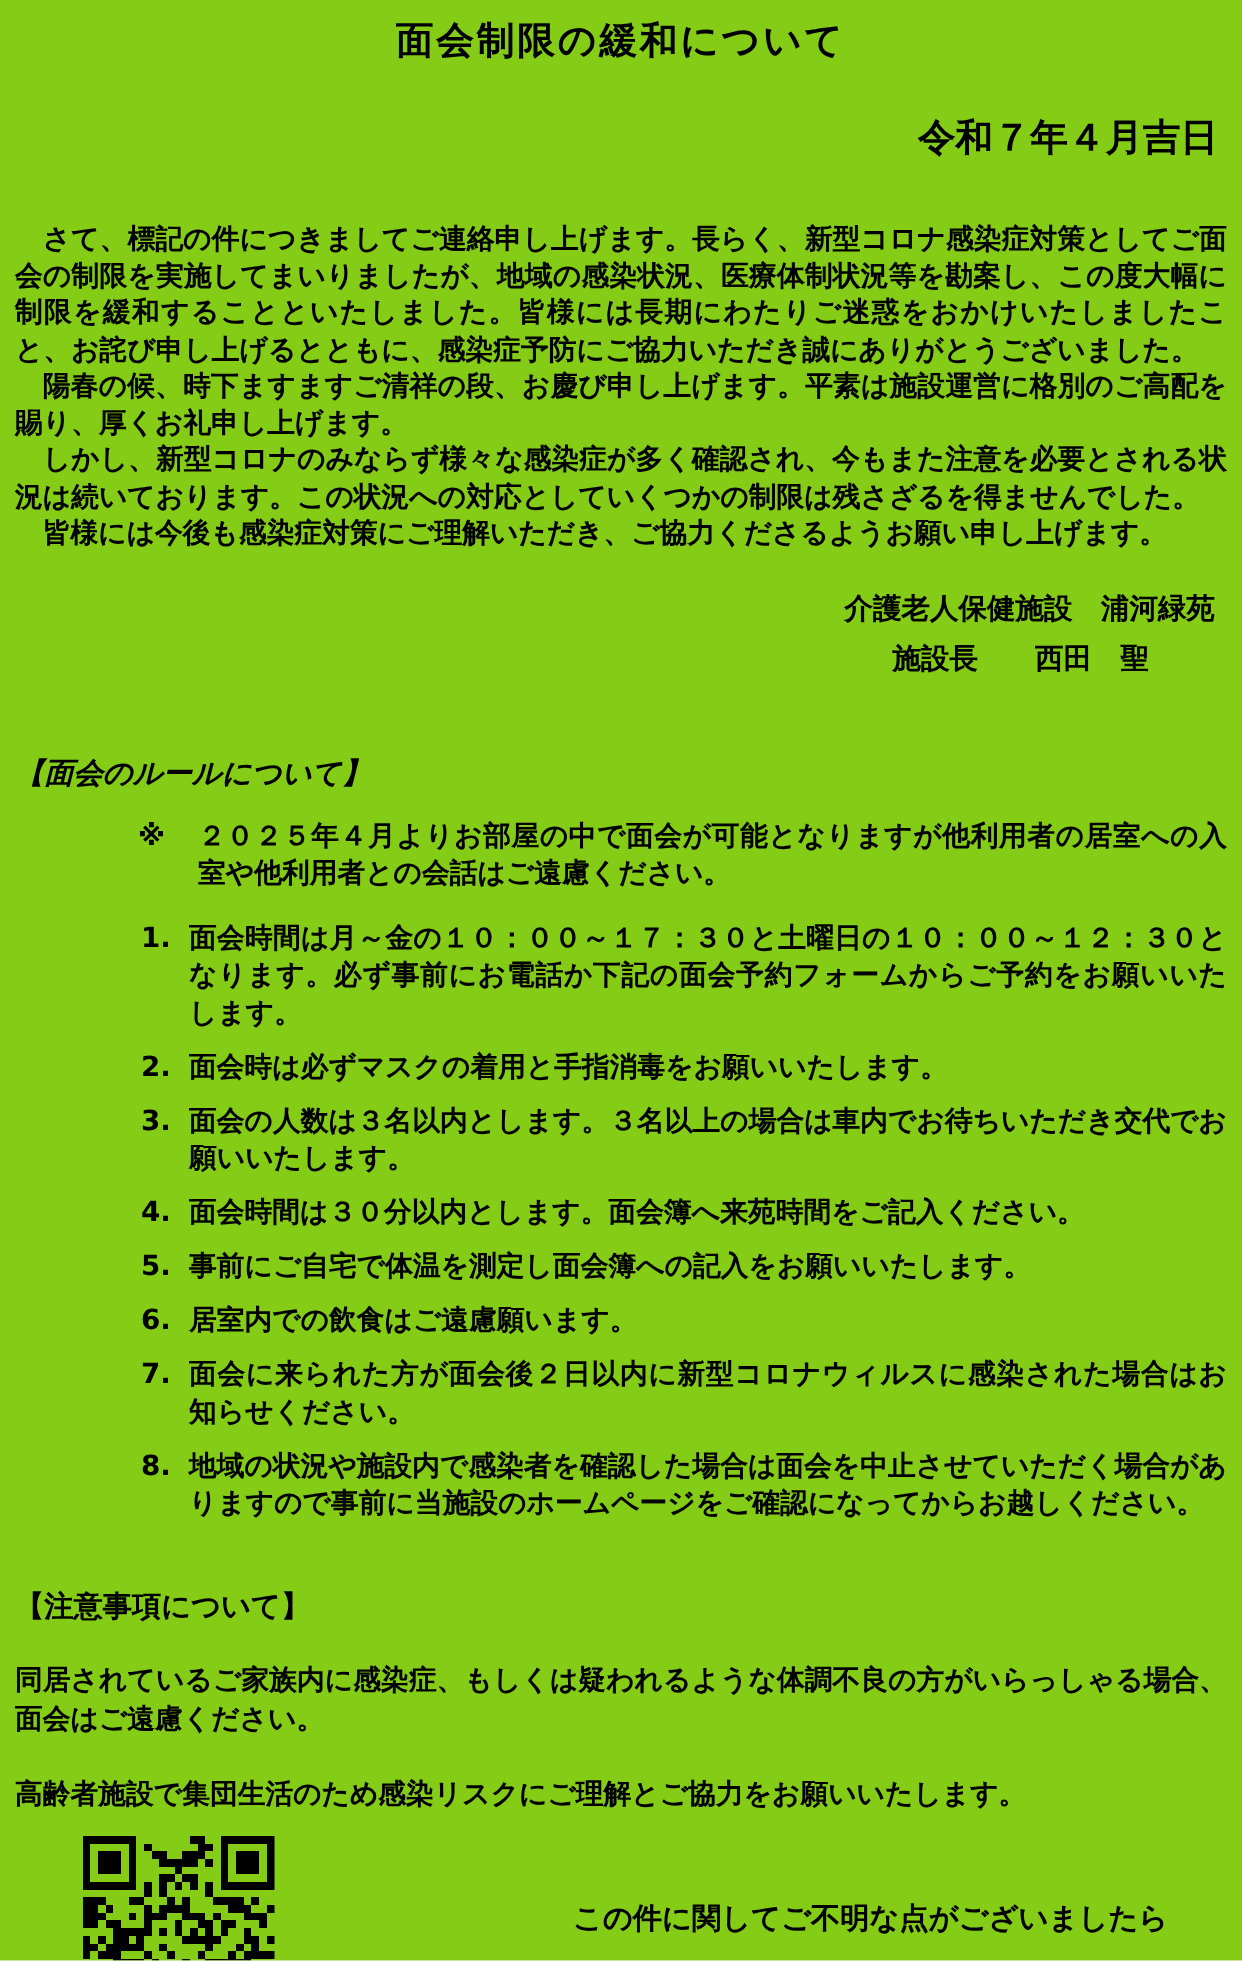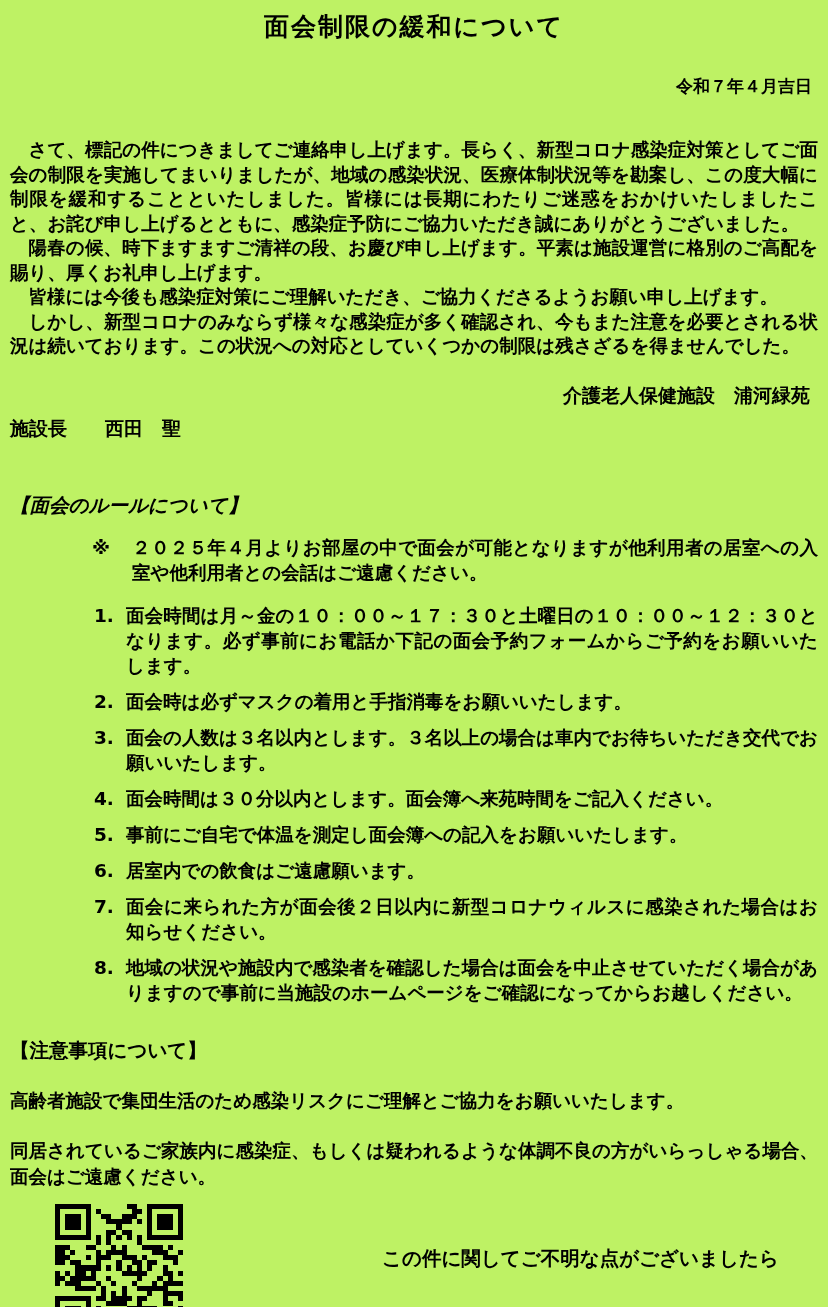--- a/index.html
+++ b/index.html
@@ -1,50 +1,50 @@
 <!DOCTYPE html>
 <html lang="ja"><head>
 <meta charset="utf-8">
 <style>
   html, body { margin: 0; padding: 0; background: #ffffff; }
   .page {
     position: relative;
     width: 828px;
     height: 1307px;
     margin: 0 auto;
-    background: #bef264;
+    background: #84cc16;
     color: #000000;
     font-family: "DejaVu Sans", sans-serif;
     font-weight: bold;
     box-sizing: border-box;
     padding: 8px 10px 0 10px;
     overflow: hidden;
   }
   .doc-title {
     text-align: center;
     font-size: 25px;
     letter-spacing: 2px;
     margin-top: 2px;
   }
   .doc-date {
     text-align: right;
-    font-size: 17px;
+    font-size: 25px;
     margin-top: 32px;
     padding-right: 6px;
   }
   .greeting {
     margin-top: 40px;
     font-size: 18.5px;
     line-height: 24.5px;
     text-align: justify;
   }
   .greeting p { margin: 0; }
   .signature { margin-top: 24px; font-size: 19px; }
   .sig-facility { text-align: right; padding-right: 8px; }
-  .sig-director { padding-right: 52px; margin-top: 7px; }
+  .sig-director { text-align: right; padding-right: 52px; margin-top: 7px; }
 
   .rules-heading { margin-top: 50px; font-size: 19.5px; font-style: italic; }
 
   .note-row {
     display: flex;
     margin-top: 16px;
     margin-left: 82px;
     font-size: 18.5px;
     line-height: 25px;
     text-align: justify;
@@ -56,21 +56,21 @@
   .rule-item {
     display: flex;
     font-size: 18.5px;
     line-height: 25px;
     margin-bottom: 11px;
     text-align: justify;
   }
   .rule-num { width: 32px; flex: none; }
   .rule-text { flex: 1; }
 
-  .notes-heading { margin-top: 32px; font-size: 19.5px; font-family: Liberation Mono, monospace; }
+  .notes-heading { margin-top: 42px; font-size: 19.5px; font-family: Liberation Mono, monospace; }
   .notes-para {
     font-size: 18.5px;
     line-height: 26px;
     margin: 24px 0 0 0;
     text-align: justify;
   }
 
   .qr-row { display: flex; margin-top: 14px; }
   .qr-box { width: 128px; height: 128px; margin-left: 45px; flex: none; }
   .qr-box svg { display: block; width: 128px; height: 128px; }
@@ -89,22 +89,22 @@
 
 <div class="page">
 
   <div class="doc-title">面会制限の緩和について</div>
 
   <div class="doc-date">令和７年４月吉日</div>
 
   <div class="greeting">
     <p>　さて、標記の件につきましてご連絡申し上げます。長らく、新型コロナ感染症対策としてご面会の制限を実施してまいりましたが、地域の感染状況、医療体制状況等を勘案し、この度大幅に制限を緩和することといたしました。皆様には長期にわたりご迷惑をおかけいたしましたこと、お詫び申し上げるとともに、感染症予防にご協力いただき誠にありがとうございました。</p>
     <p>　陽春の候、時下ますますご清祥の段、お慶び申し上げます。平素は施設運営に格別のご高配を賜り、厚くお礼申し上げます。</p>
+    <p>　しかし、新型コロナのみならず様々な感染症が多く確認され、今もまた注意を必要とされる状況は続いております。この状況への対応としていくつかの制限は残さざるを得ませんでした。</p>
     <p>　皆様には今後も感染症対策にご理解いただき、ご協力くださるようお願い申し上げます。</p>
-    <p>　しかし、新型コロナのみならず様々な感染症が多く確認され、今もまた注意を必要とされる状況は続いております。この状況への対応としていくつかの制限は残さざるを得ませんでした。</p>
   </div>
 
   <div class="signature">
     <div class="sig-facility">介護老人保健施設　浦河緑苑</div>
     <div class="sig-director">施設長　　西田　聖</div>
   </div>
 
   <div class="rules-heading">【面会のルールについて】</div>
 
   <div class="note-row">
@@ -142,22 +142,22 @@
       <span class="rule-text">面会に来られた方が面会後２日以内に新型コロナウィルスに感染された場合はお知らせください。</span>
     </div>
     <div class="rule-item">
       <span class="rule-num">8.</span>
       <span class="rule-text">地域の状況や施設内で感染者を確認した場合は面会を中止させていただく場合がありますので事前に当施設のホームページをご確認になってからお越しください。</span>
     </div>
   </div>
 
   <div class="notes-heading">【注意事項について】</div>
 
+  <p class="notes-para">同居されているご家族内に感染症、もしくは疑われるような体調不良の方がいらっしゃる場合、面会はご遠慮ください。</p>
   <p class="notes-para">高齢者施設で集団生活のため感染リスクにご理解とご協力をお願いいたします。</p>
-  <p class="notes-para">同居されているご家族内に感染症、もしくは疑われるような体調不良の方がいらっしゃる場合、面会はご遠慮ください。</p>
 
   <div class="qr-row">
     <div class="qr-box" id="qr-box">
         <svg viewBox="0 0 25 25" shape-rendering="crispEdges" fill="#000000">
           <rect x="0" y="0" width="1" height="1"></rect>
           <rect x="1" y="0" width="1" height="1"></rect>
           <rect x="2" y="0" width="1" height="1"></rect>
           <rect x="3" y="0" width="1" height="1"></rect>
           <rect x="4" y="0" width="1" height="1"></rect>
           <rect x="5" y="0" width="1" height="1"></rect>

